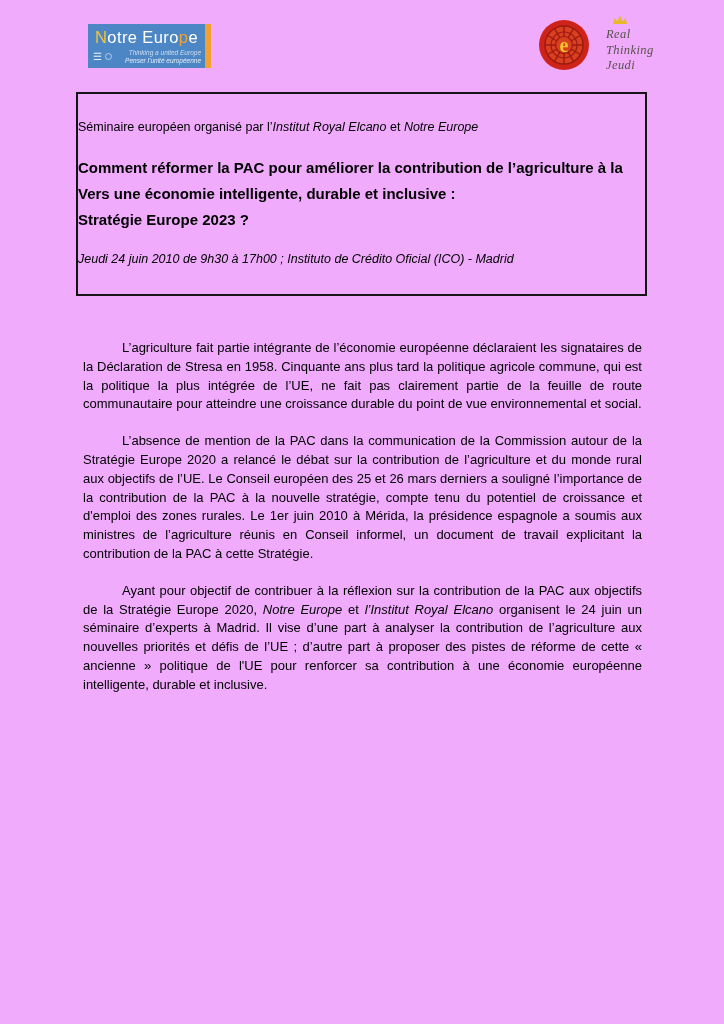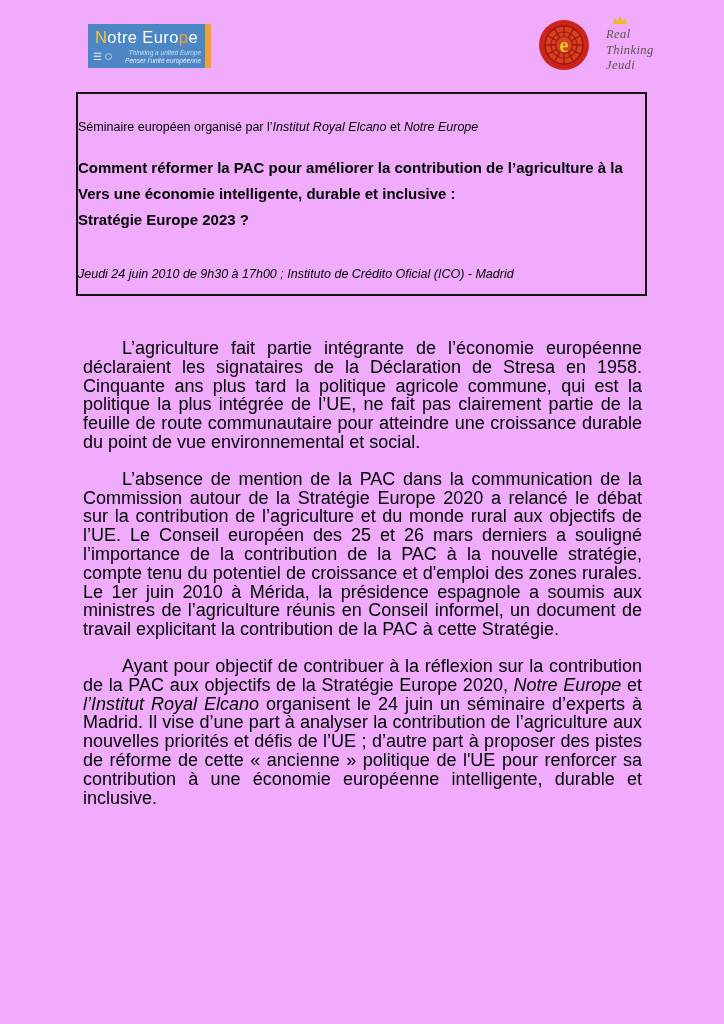--- a/index.html
+++ b/index.html
@@ -96,29 +96,29 @@
     width: 571px; height: 204px;
     border: 2px solid #151515;
   }
   .organizer { margin-top: 26px; font-size: 12.5px; }
   .title-block {
     margin-top: 21px;
     font-weight: bold;
     font-size: 15px;
     line-height: 26px;
   }
-  .date-venue { margin-top: 34px; font-style: italic; font-size: 12.5px; }
+  .date-venue { margin-top: 19px; font-style: italic; font-size: 12.5px; }
 
   
   .body-text {
     position: absolute;
     left: 83px; top: 339px;
     width: 559px;
     text-align: justify;
-    font-size: 18px;
+    font-size: 13px;
     line-height: 18.8px;
   }
   .body-text p { margin: 0 0 18px 0; text-indent: 39px; }
 </style>
 </head>
 <body>
 
 <div class="page">
 
   <div class="ne-logo">

